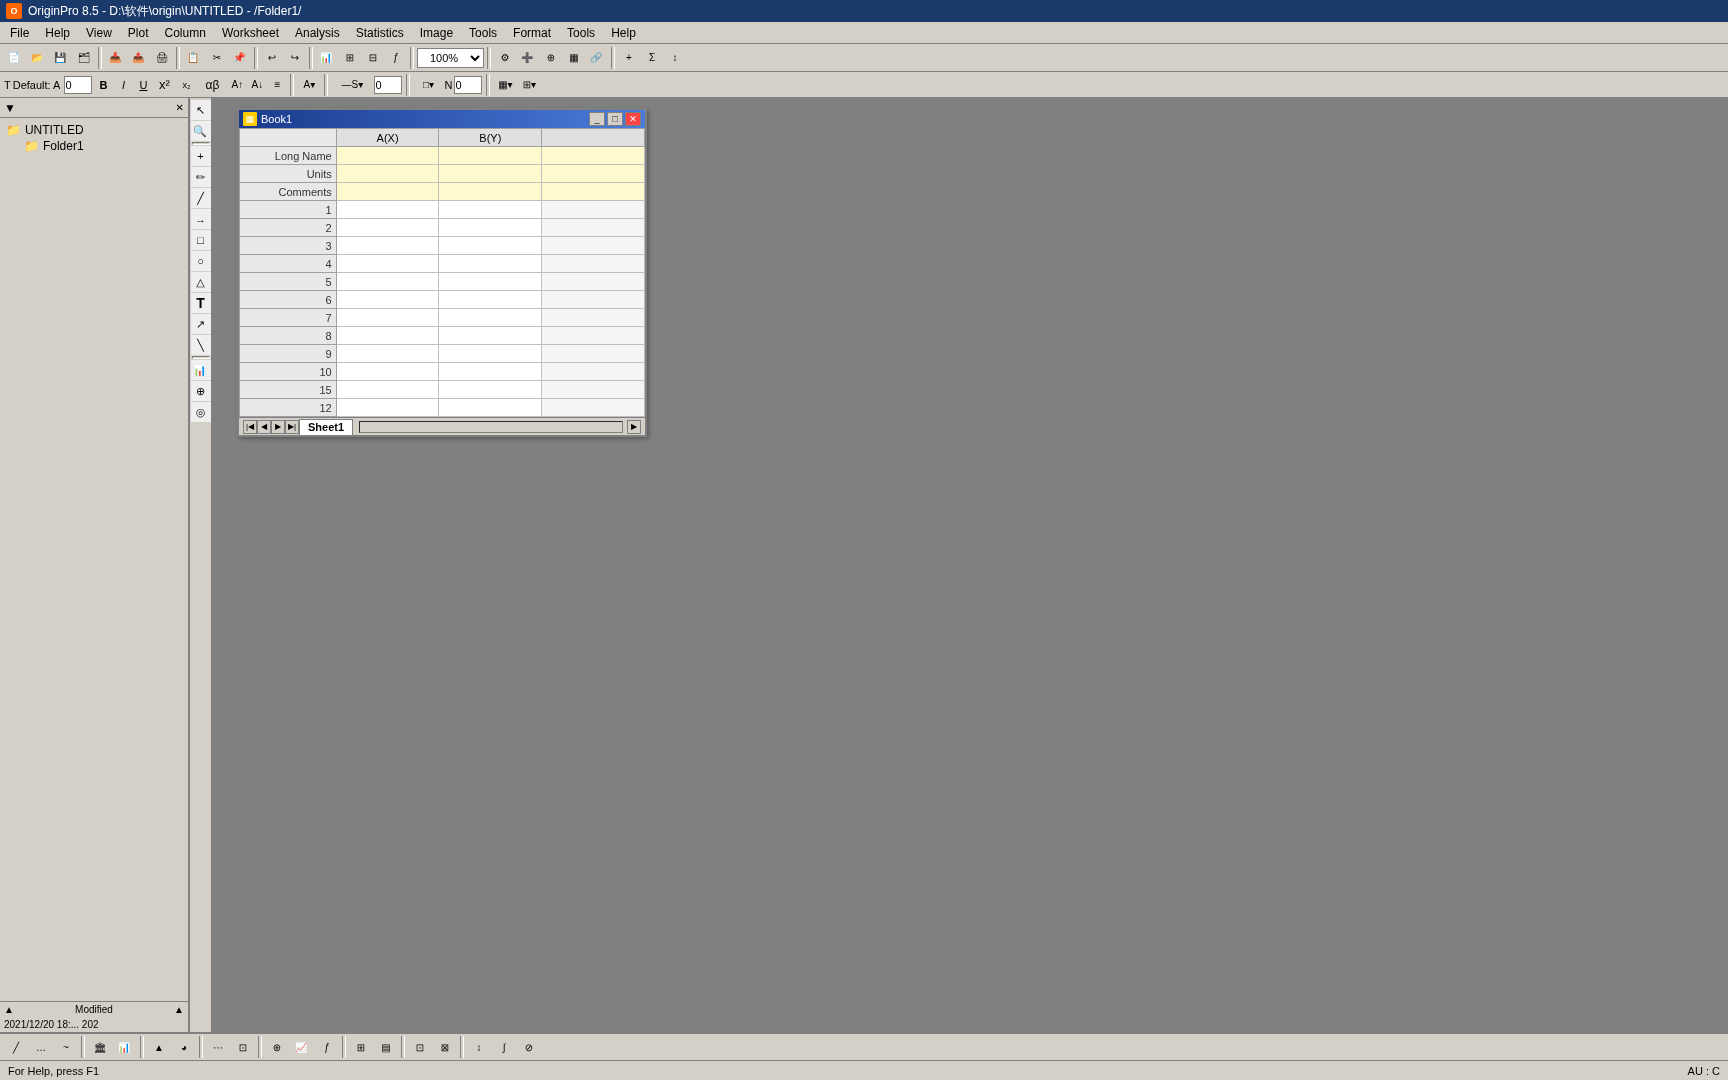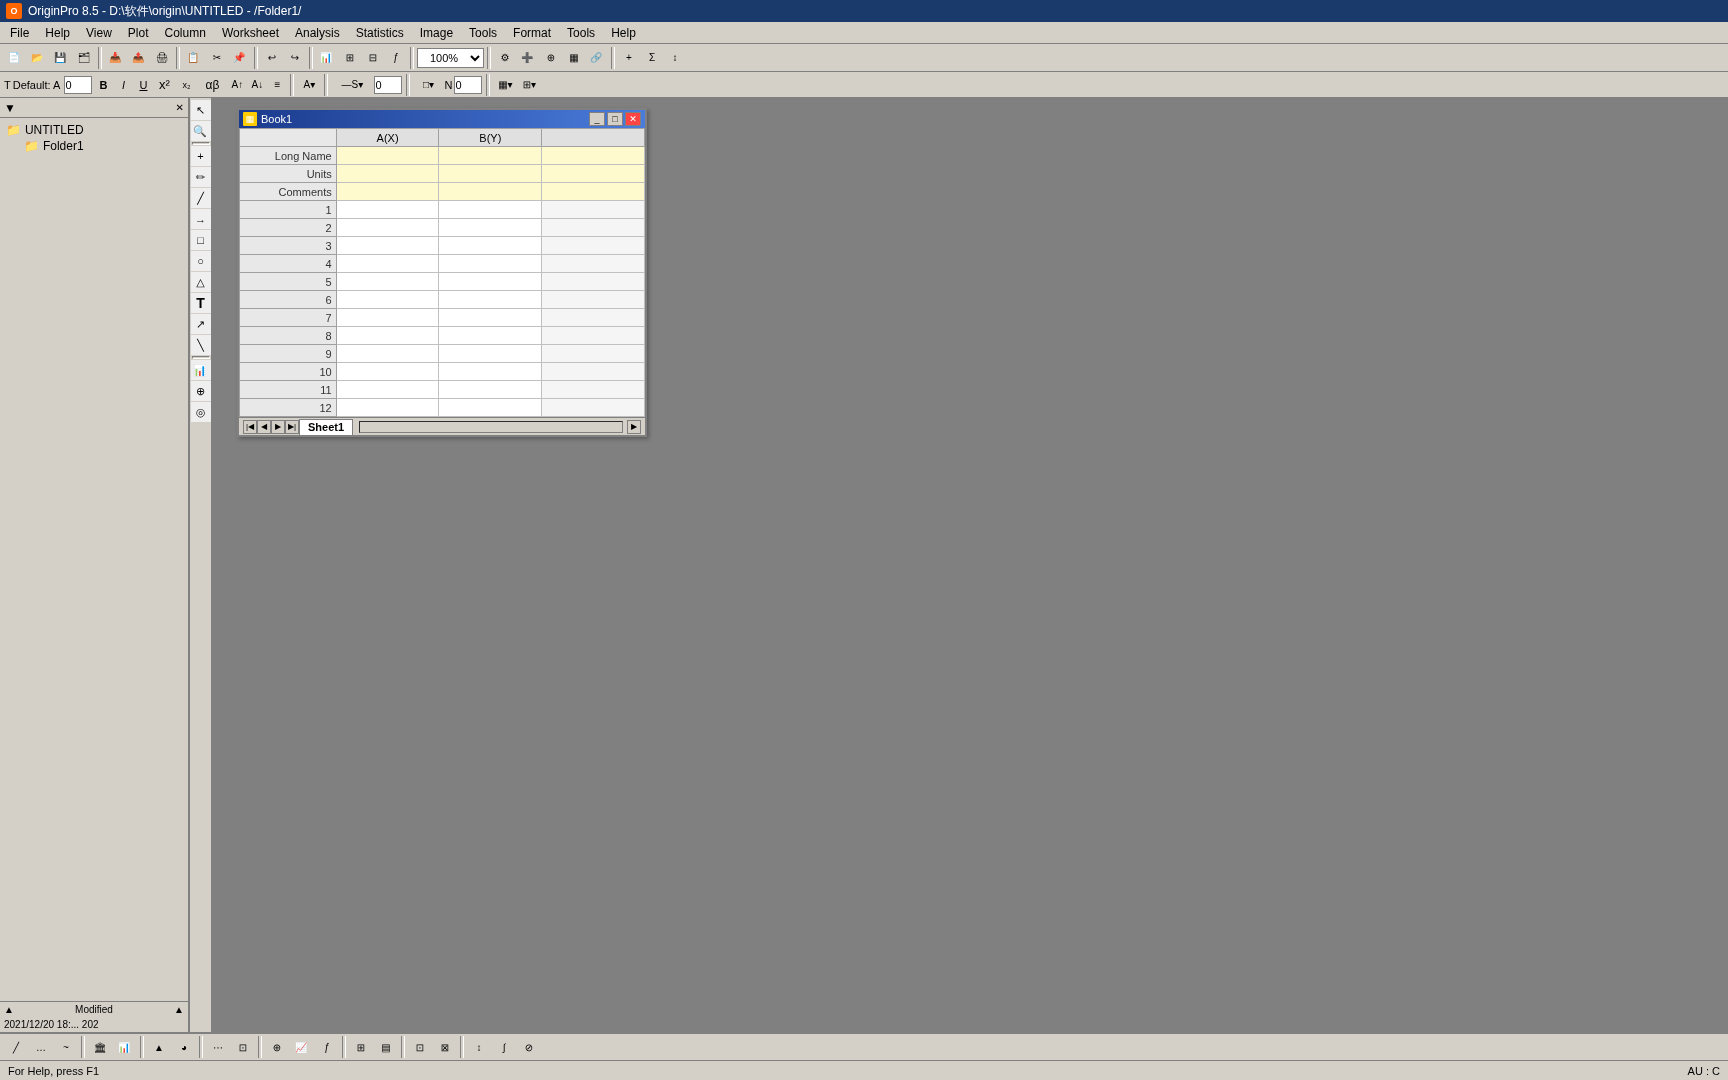--- a/index.html
+++ b/index.html
@@ -574,21 +574,21 @@
                 <td></td>
                 <td class="empty-col"></td>
               </tr>
               <tr>
                 <td class="row-header">10</td>
                 <td></td>
                 <td></td>
                 <td class="empty-col"></td>
               </tr>
               <tr>
-                <td class="row-header">11</td>
+                <td class="row-header">15</td>
                 <td></td>
                 <td></td>
                 <td class="empty-col"></td>
               </tr>
               <tr>
                 <td class="row-header">12</td>
                 <td></td>
                 <td></td>
                 <td class="empty-col"></td>
               </tr>

